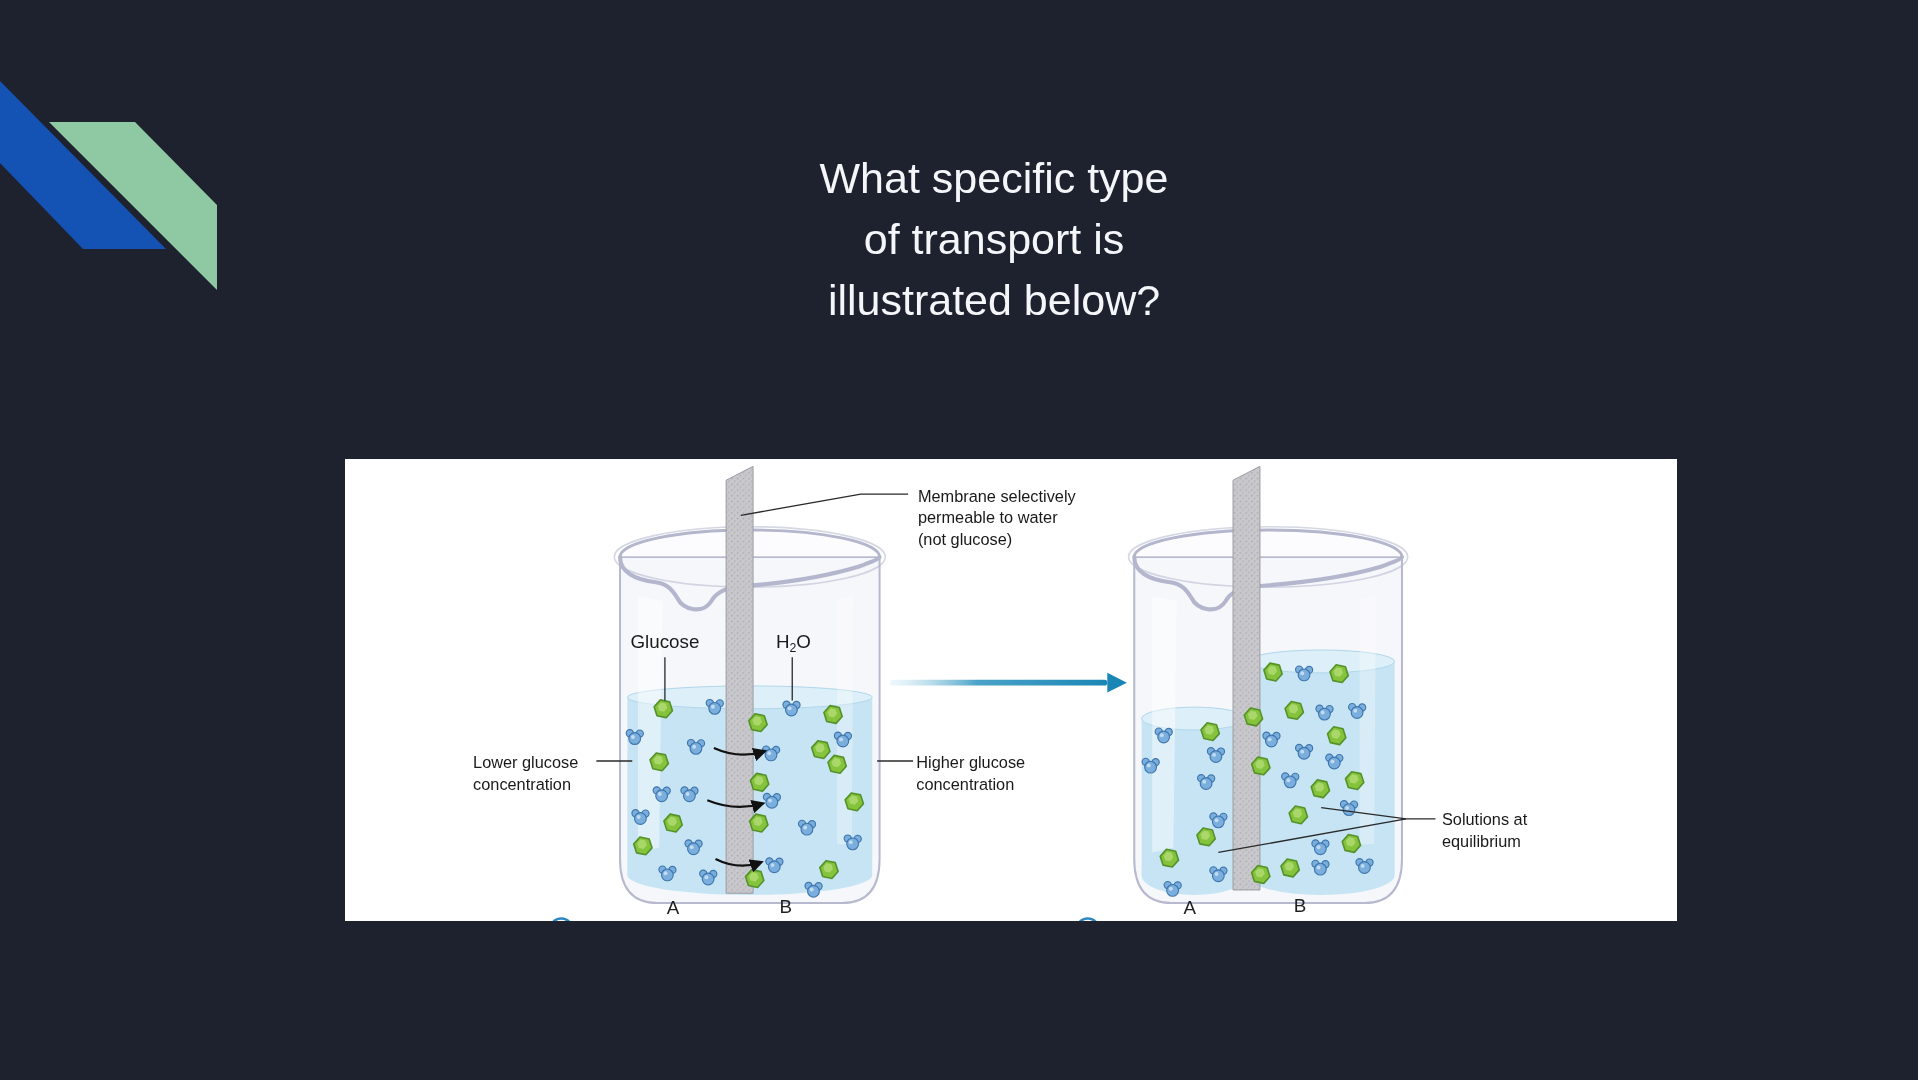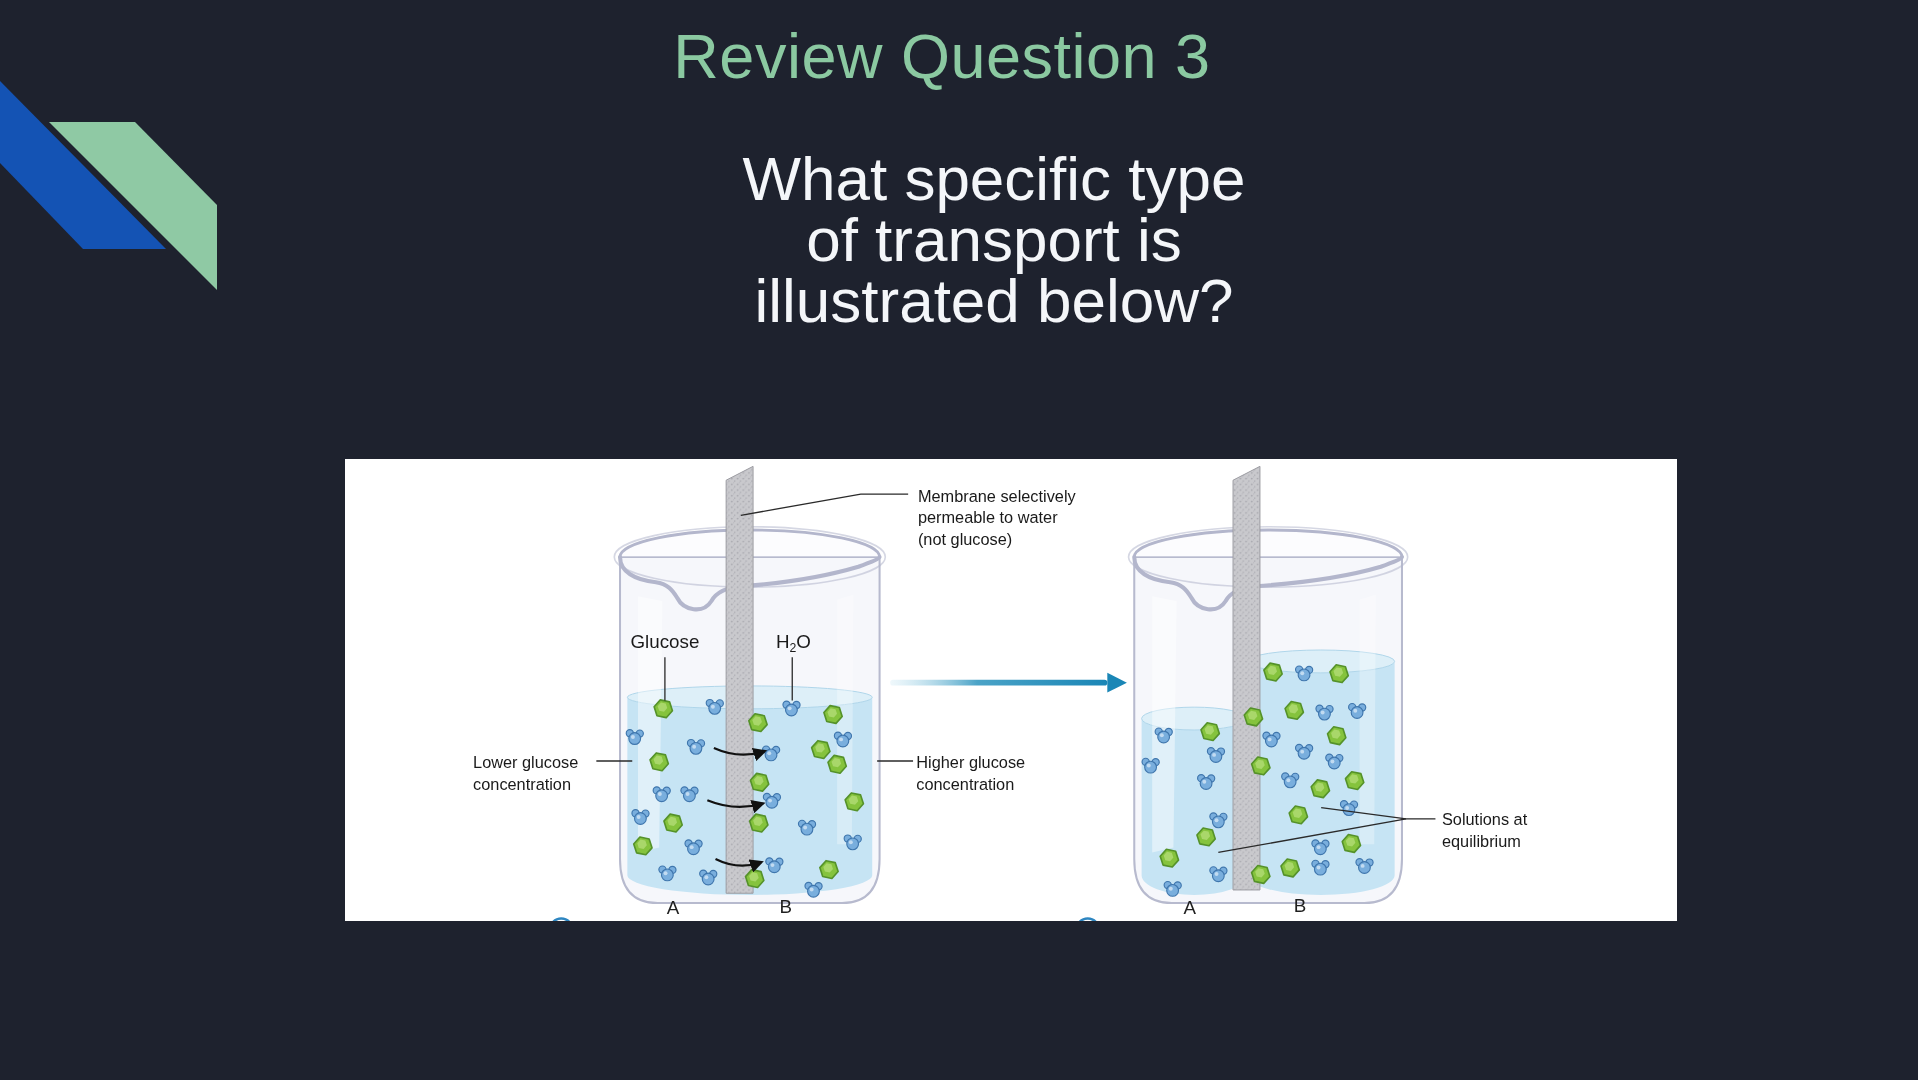--- a/index.html
+++ b/index.html
@@ -10,36 +10,35 @@
 
                background:var(--ribbon-blue,#1453b4);
                clip-path:polygon(0px 81px,166px 249px,83px 249px,0px 163px);}
   .corner-green{position:absolute;top:0;left:0;width:300px;height:400px;
                 background:var(--ribbon-green,#8fc9a4);
                 clip-path:polygon(49px 122px,135px 122px,217px 205px,217px 290px);}
   .title{position:absolute;top:20px;left:342px;width:1200px;margin:0;
          text-align:center;font-size:63px;font-weight:400;letter-spacing:.5px;
          color:var(--title,#8bc9a1);}
   .question{position:absolute;top:148px;left:594px;width:800px;
-            text-align:center;font-size:62px;line-height:61px;font-weight:400;
+            text-align:center;font-size:43px;line-height:61px;font-weight:400;
             color:var(--question,#f4f6f9);white-space:pre-line;}
   .figure{position:absolute;left:345px;top:459px;width:1332px;height:462px;
           background:var(--figure-bg,#ffffff);}
   .figure svg{display:block;width:100%;height:100%;}
   svg text{font-family:"Liberation Sans",sans-serif;}
 </style>
 </head>
 <body>
 
 <div class="slide">
   <div class="corner">
     <div class="corner-blue"></div>
     <div class="corner-green"></div>
   </div>
-  <h1 class="title">Review Question 3</h1>
   <div class="question">What specific type
 of transport is
 illustrated below?</div>
   <div class="figure">
     <svg id="diagram" viewBox="0 0 1332 566">
         <defs>
           <pattern id="speck" width="7" height="7" patternUnits="userSpaceOnUse">
             <rect width="7" height="7" fill="#c9c9cd"></rect>
             <circle cx="2" cy="3" r="1.1" fill="#a7a7ae"></circle>
             <circle cx="5.5" cy="6" r="0.9" fill="#a7a7ae" opacity="0.8"></circle>

